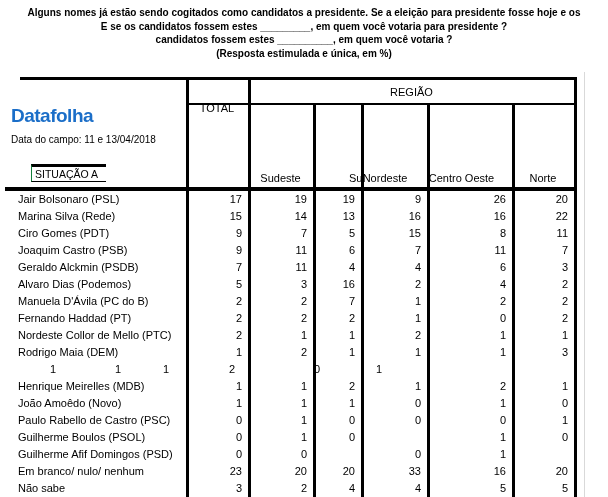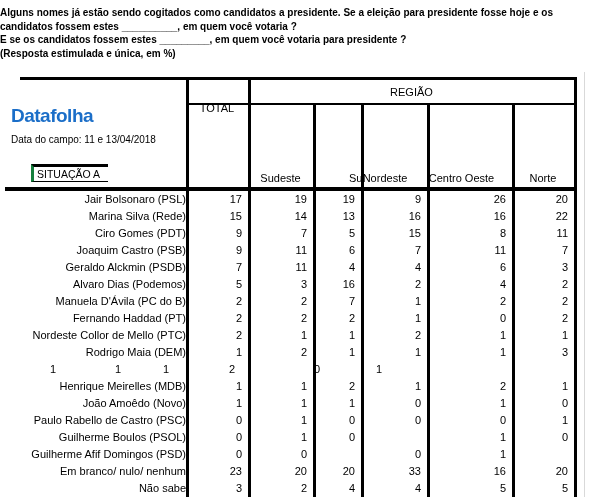--- a/index.html
+++ b/index.html
@@ -12,21 +12,21 @@
     font-family: "Liberation Sans", sans-serif;
     color: #000;
     overflow: hidden;
   }
 
   
   .questions {
     position: absolute;
     top: 6px; left: 0;
     width: 608px;
-    text-align: left;
+    text-align: center;
     font-weight: bold;
     font-size: 10px;
     line-height: 13.6px;
   }
 
   
   .logo {
     position: absolute;
     left: 11px; top: 105px;
     font-size: 19px;
@@ -36,21 +36,21 @@
   }
   .field-date {
     position: absolute;
     left: 11px; top: 134px;
     font-size: 10px;
   }
   .situacao {
     position: absolute;
     left: 31px; top: 164px;
     border-top: 3px solid #000;
-    border-left: 3px solid #15803d;
+    border-left: 1px solid #15803d;
     border-bottom: 1px solid #000;
     padding: 1px 8px 1px 3px;
     font-size: 10.5px;
   }
 
   
   .col-label { position: absolute; font-size: 11px; text-align: center; }
   .lbl-total  { left: 186px; width: 62px;  top: 86px; margin-top: 16px; }
   .lbl-regiao { left: 248px; width: 327px; top: 86px; }
   .rh { position: absolute; top: 172px; font-size: 11px; text-align: center; }
@@ -81,38 +81,38 @@
     width: 608px;
   }
   .trow {
     display: flex;
     height: 17.03px;
     line-height: 17px;
     font-size: 11px;
     white-space: nowrap;
   }
   .cell { flex: 0 0 auto; }
-  .cell.name { width: 186px; padding-left: 8px; text-align: right; overflow: hidden; }
+  .cell.name { width: 186px; padding-left: 18px; text-align: left; overflow: hidden; }
   .cell.num  { text-align: right; padding-right: 6px; }
   .c0 { width: 62px; }
   .c1 { width: 65px; }
   .c2 { width: 48px; }
   .c3 { width: 66px; }
   .c4 { width: 85px; }
   .c5 { width: 62px; }
 </style>
 </head>
 <body>
 
 <div class="page">
 
   <div class="questions">
     <div>Alguns nomes já estão sendo cogitados como candidatos a presidente. Se a eleição para presidente fosse hoje e os</div>
+    <div>E se os candidatos fossem estes _________, em quem você votaria para presidente ?</div>
     <div>candidatos fossem estes __________, em quem você votaria ?</div>
-    <div>E se os candidatos fossem estes _________, em quem você votaria para presidente ?</div>
     <div>(Resposta estimulada e única, em %)</div>
   </div>
 
   <div class="logo">Datafolha</div>
   <div class="field-date">Data do campo: 11 e 13/04/2018</div>
   <div class="situacao">SITUAÇÃO A</div>
 
   <div class="col-label lbl-total">TOTAL</div>
   <div class="col-label lbl-regiao">REGIÃO</div>
   <div class="rh rh0">Sudeste</div>

